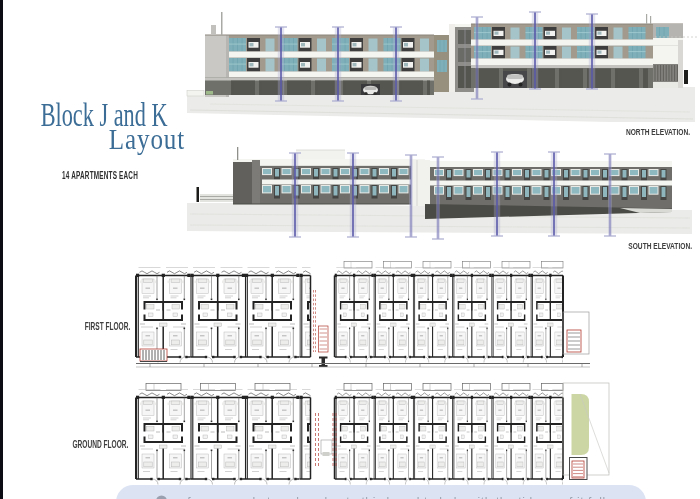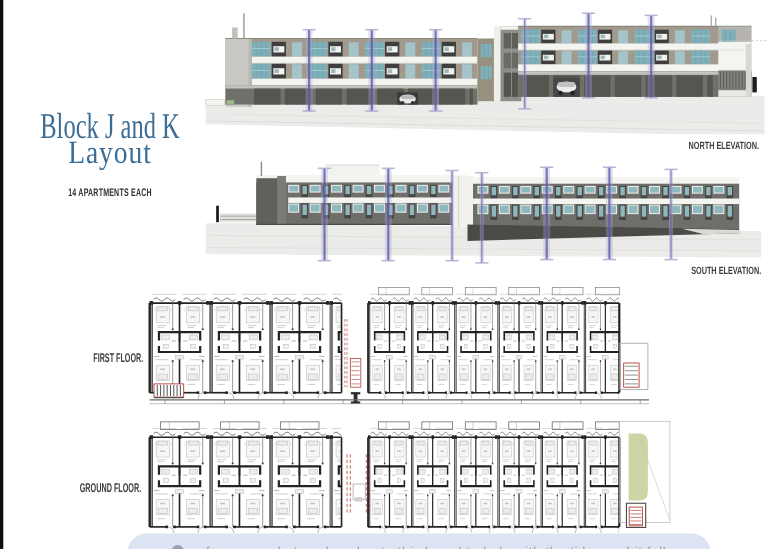--- a/index.html
+++ b/index.html
@@ -1,16 +1,16 @@
 <!DOCTYPE html>
 <html><head><meta charset="utf-8">
 <style>
 html,body{margin:0;padding:0;background:#fff;width:700px;height:499px;overflow:hidden}
 .bar{position:absolute;left:0;top:0;width:2.5px;height:499px;background:#0c0c14}
-.title{position:absolute;left:0;top:99px;width:200px;text-align:center;color:#3c6d96;
+.title{position:absolute;left:0;top:99px;width:200px;text-align:right;color:#3c6d96;
  font-family:"Liberation Serif",serif;font-weight:400}
 .t1{font-size:33px;transform:scaleX(0.675);transform-origin:50% 0;white-space:nowrap;line-height:1}
 .t2{font-size:29.5px;transform:scaleX(0.85);transform-origin:50% 0;white-space:nowrap;line-height:1;margin-top:-6.7px;letter-spacing:1px}
 .sub{position:absolute;left:0;top:170px;width:200px;text-align:center;color:#2e2e2e;
  font-family:"Liberation Sans",sans-serif;font-weight:bold;font-size:10px;transform:scaleX(0.64);transform-origin:50% 0;white-space:nowrap;letter-spacing:0.3px}
 svg{position:absolute;left:0;top:0}
 </style></head>
 <body>
 <svg width="700" height="499" viewBox="0 0 700 499">
 <g id="north">

